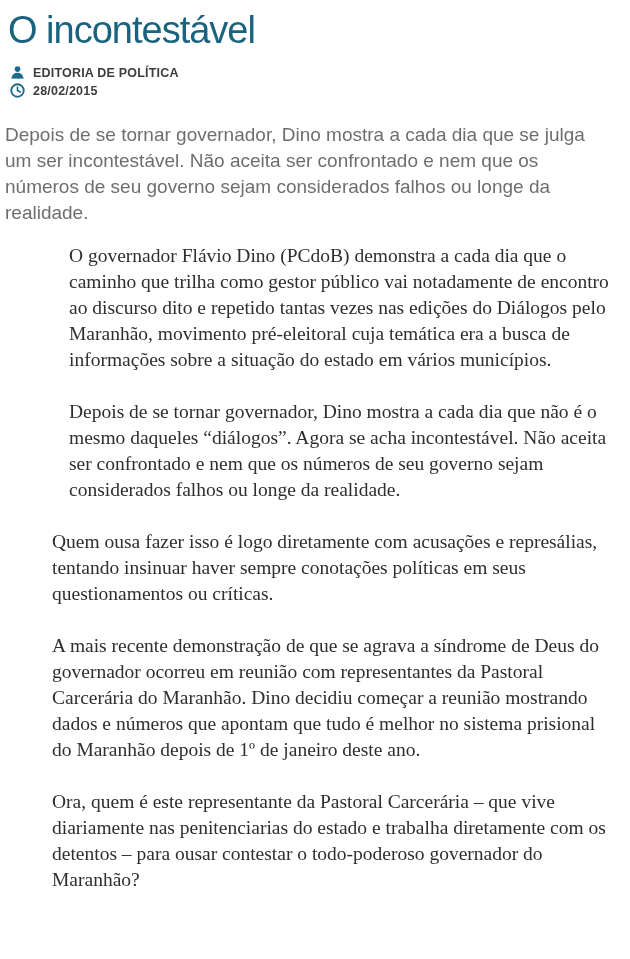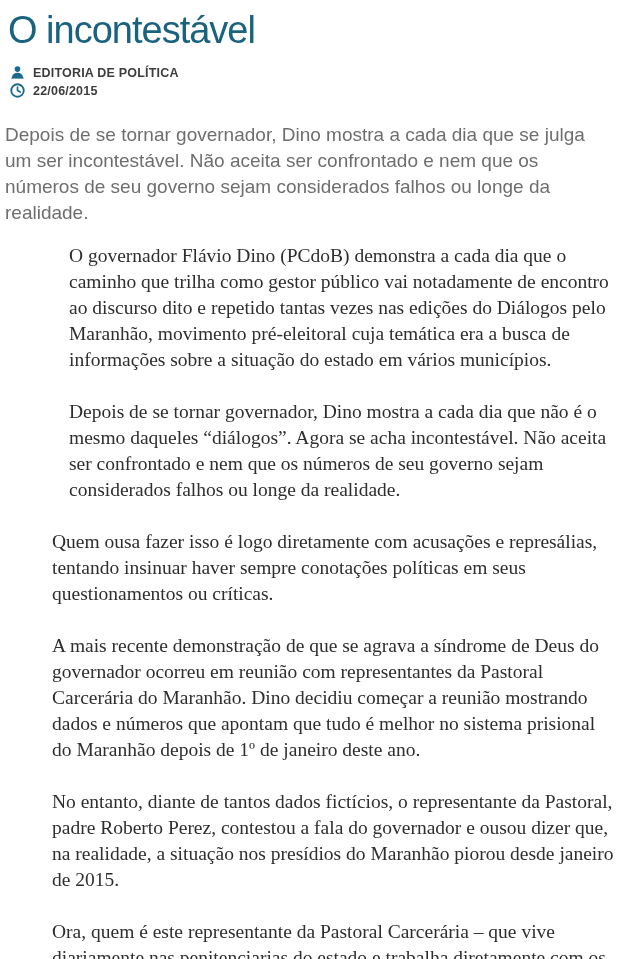--- a/index.html
+++ b/index.html
@@ -60,32 +60,31 @@
         </span>
         <span class="meta-label">EDITORIA DE POLÍTICA</span>
       </div>
       <div class="meta-row">
         <span class="icon">
           <svg viewBox="0 0 24 24" aria-hidden="true">
             <circle cx="12" cy="12" r="10" fill="none" stroke="currentColor" stroke-width="3"></circle>
             <path d="M12 6.5V12l4.5 2.5" fill="none" stroke="currentColor" stroke-width="2.6" stroke-linecap="round" stroke-linejoin="round"></path>
           </svg>
         </span>
-        <span class="meta-label">22/06/2015</span>
+        <span class="meta-label">28/02/2015</span>
       </div>
     </div>
 
     <p class="lead">Depois de se tornar governador, Dino mostra a cada dia que se julga um ser incontestável. Não aceita ser confrontado e nem que os números de seu governo sejam considerados falhos ou longe da realidade.</p>
 
     <div class="article-body">
       <blockquote>
         <p>O governador Flávio Dino (PCdoB) demonstra a cada dia que o caminho que trilha como gestor público vai notadamente de encontro ao discurso dito e repetido tantas vezes nas edições do Diálogos pelo Maranhão, movimento pré-eleitoral cuja temática era a busca de informações sobre a situação do estado em vários municípios.</p>
         <p>Depois de se tornar governador, Dino mostra a cada dia que não é o mesmo daqueles “diálogos”. Agora se acha incontestável. Não aceita ser confrontado e nem que os números de seu governo sejam considerados falhos ou longe da realidade.</p>
       </blockquote>
       <p>Quem ousa fazer isso é logo diretamente com acusações e represálias, tentando insinuar haver sempre conotações políticas em seus questionamentos ou críticas.</p>
       <p>A mais recente demonstração de que se agrava a síndrome de Deus do governador ocorreu em reunião com representantes da Pastoral Carcerária do Maranhão. Dino decidiu começar a reunião mostrando dados e números que apontam que tudo é melhor no sistema prisional do Maranhão depois de 1º de janeiro deste ano.</p>
-      <p>No entanto, diante de tantos dados fictícios, o representante da Pastoral, padre Roberto Perez, contestou a fala do governador e ousou dizer que, na realidade, a situação nos presídios do Maranhão piorou desde janeiro de 2015.</p>
       <p>Ora, quem é este representante da Pastoral Carcerária – que vive diariamente nas penitenciarias do estado e trabalha diretamente com os detentos – para ousar contestar o todo-poderoso governador do Maranhão?</p>
 
     </div>
 
   </article>
 </div>
 
 </body></html>

